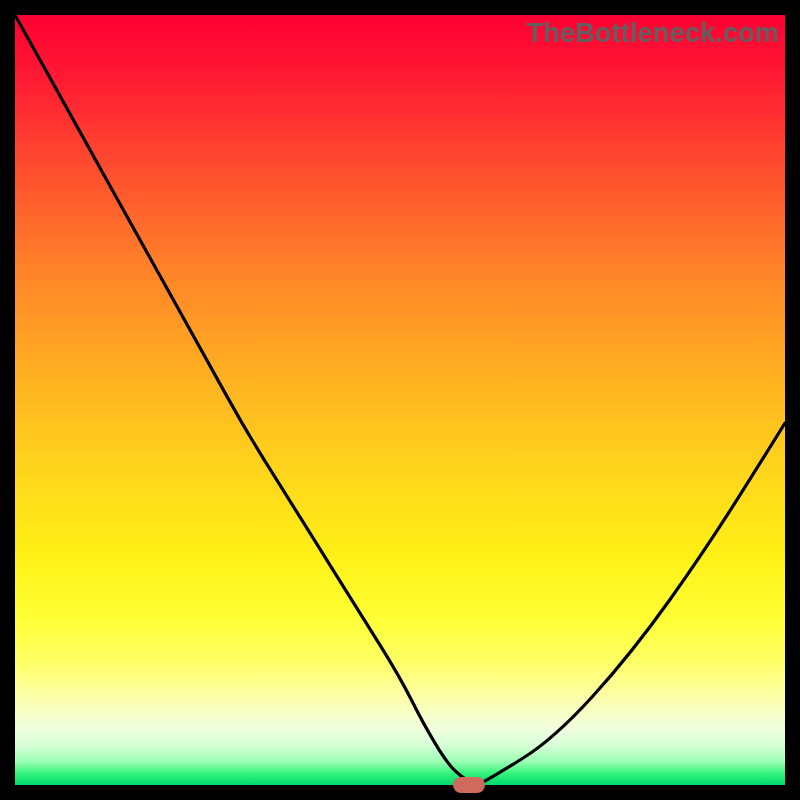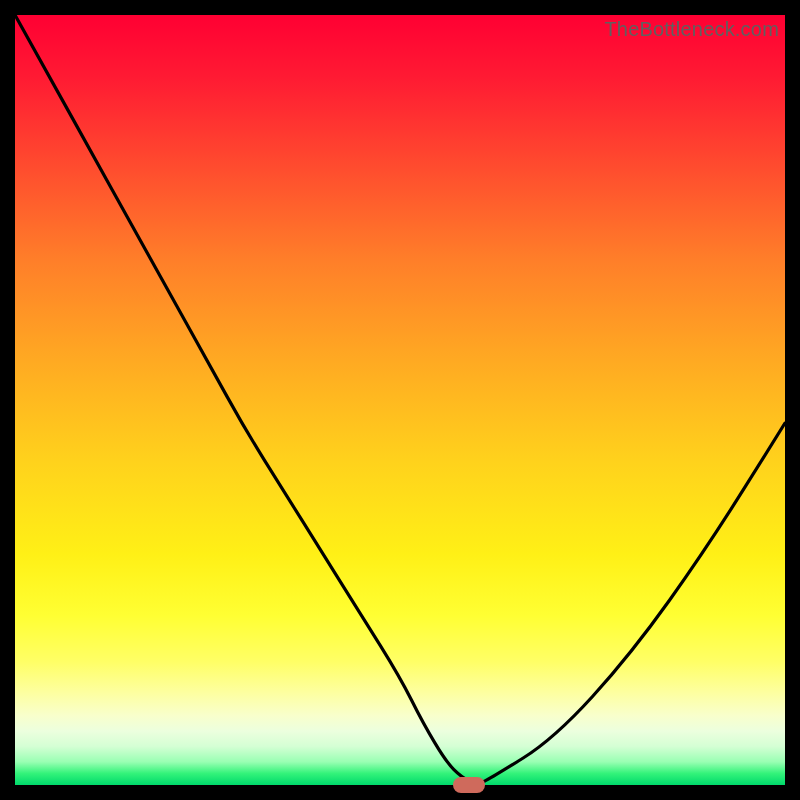--- a/index.html
+++ b/index.html
@@ -40,22 +40,22 @@
       #99ffb3 97%,
       #33f37a 98.5%,
       #00d96b 100%
     );
   }
   .watermark {
     position: absolute;
     top: 3px;
     right: 6px;
     color: #606060;
-    font-size: 20px;
-    font-weight: normal;
+    font-size: 27px;
+    font-weight: bold;
     letter-spacing: 0.2px;
     z-index: 5;
   }
   svg.curve {
     position: absolute;
     left: 0;
     top: 0;
     width: 770px;
     height: 770px;
     z-index: 3;

